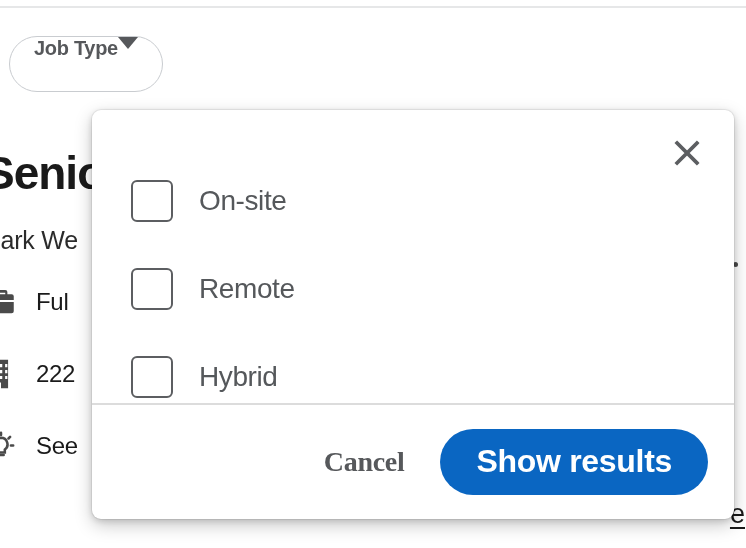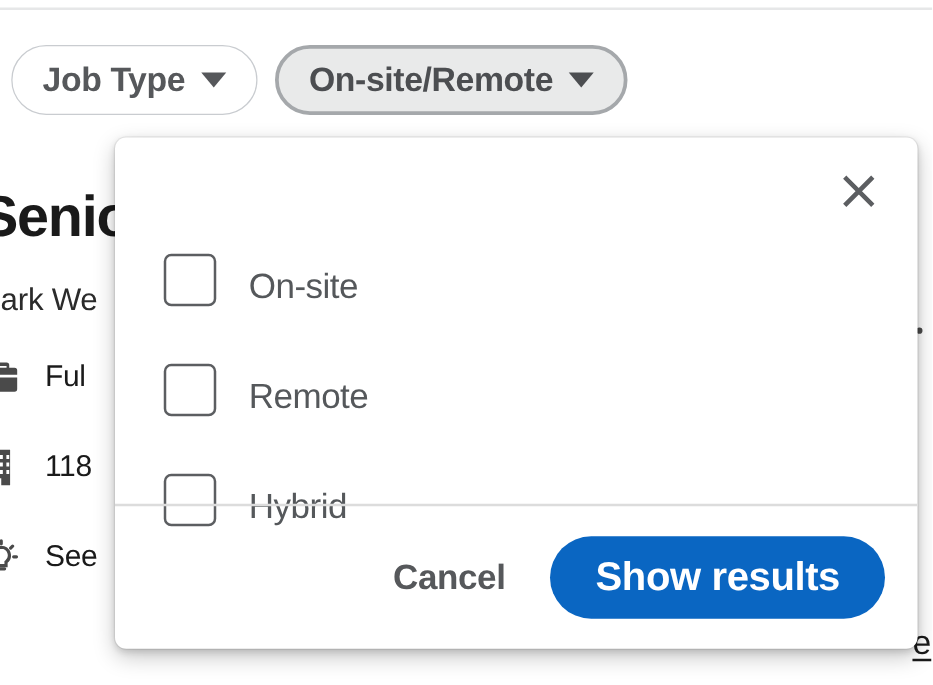--- a/index.html
+++ b/index.html
@@ -36,29 +36,28 @@
     left: 0; top: 34px;
     height: 60px;
     display: flex;
     align-items: center;
     gap: 14px;
     padding-left: 9px;
     white-space: nowrap;
   }
   .pill {
     display: inline-flex;
-    align-items: center;
-    gap: 13px;
+    align-items: flex-start;
     height: 56px;
     padding: 0 24px;
     border-radius: 28px;
     border: 1.5px solid #c9ccd0;
     background: #ffffff;
     color: #56585b;
-    font-size: 27px;
+    font-size: 20px;
     font-weight: bold;
     letter-spacing: -0.3px;
     cursor: pointer;
     flex: 0 0 auto;
   }
   .pill.active {
     background: #e9eaea;
     border: 3px solid #a5a8ab;
     color: #4c4e51;
   }
@@ -164,21 +163,21 @@
   .dd-close svg { display: block; }
 
   .dd-options {
     position: absolute;
     left: 0; top: 0;
     width: 642px;
     padding: 47px 0 0 39px;
   }
   .opt-row {
     display: flex;
-    align-items: flex-end;
+    align-items: center;
     gap: 26px;
     height: 88px;
     cursor: pointer;
   }
   .cbox {
     width: 42px; height: 42px;
     border: 2px solid #5c5e61;
     border-radius: 6px;
     background: #ffffff;
     flex: 0 0 auto;
@@ -209,21 +208,21 @@
   }
   .btn-cancel {
     background: transparent;
     border: none;
     color: #56585b;
     font-size: 28px;
     font-weight: bold;
     letter-spacing: -0.3px;
     cursor: pointer;
     padding: 10px 6px;
-    font-family: Liberation Sans, sans-serif;
+    font-family: Liberation Serif, serif;
   }
   .btn-primary {
     background: #0a66c2;
     border: none;
     color: #ffffff;
     font-size: 32px;
     font-weight: bold;
     letter-spacing: -0.3px;
     border-radius: 34px;
     padding: 0 36px;
@@ -253,21 +252,21 @@
         </span>
         <span class="txt">Ful</span>
       </div>
 
       <div class="meta-row">
         <span class="ic">
           <svg viewBox="0 0 24 24" width="34" height="34" fill="#4a4a4a" aria-hidden="true">
             <path d="M4 2h13v20h-5v-4H9v4H4V2zm2.5 3v2.2h2.2V5H6.5zm4.2 0v2.2h2.2V5h-2.2zm4.2 0v2.2h1.6V5h-1.6zM6.5 9.2v2.2h2.2V9.2H6.5zm4.2 0v2.2h2.2V9.2h-2.2zm4.2 0v2.2h1.6V9.2h-1.6zM6.5 13.4v2.2h2.2v-2.2H6.5zm4.2 0v2.2h2.2v-2.2h-2.2zm4.2 0v2.2h1.6v-2.2h-1.6z"></path>
           </svg>
         </span>
-        <span class="txt">118</span>
+        <span class="txt">222</span>
       </div>
 
       <div class="meta-row">
         <span class="ic">
           <svg viewBox="0 0 24 24" width="34" height="34" fill="none" stroke="#4a4a4a" stroke-width="1.8" stroke-linecap="round" aria-hidden="true">
             <path d="M12 6.2a4.6 4.6 0 0 0-2.7 8.3v2.1h5.4v-2.1A4.6 4.6 0 0 0 12 6.2z"></path>
             <path d="M10.1 18.4h3.8" stroke-width="1.8"></path>
             <path d="M12 2.6v1.6M5.6 5.6l1.1 1.1M18.4 5.6l-1.1 1.1M3.4 11.6H5M19 11.6h1.6"></path>
           </svg>
         </span>
@@ -280,24 +279,20 @@
   <div class="bg-dot"></div>
   <span class="bg-link">e</span>
 
   <div class="filter-bar">
 
     <button class="pill">
       <span>Job Type</span>
       <span class="caret"></span>
     </button>
 
-    <button class="pill active">
-      <span>On-site/Remote</span>
-      <span class="caret"></span>
-    </button>
 
 
   </div>
 
   <div class="dropdown">
 
     <button class="dd-close">
       <span>
         <svg width="34" height="34" viewBox="0 0 24 24" aria-hidden="true">
           <path d="M5 5 L19 19 M19 5 L5 19" stroke="#5c5e61" stroke-width="2.6" stroke-linecap="square" fill="none"></path>

